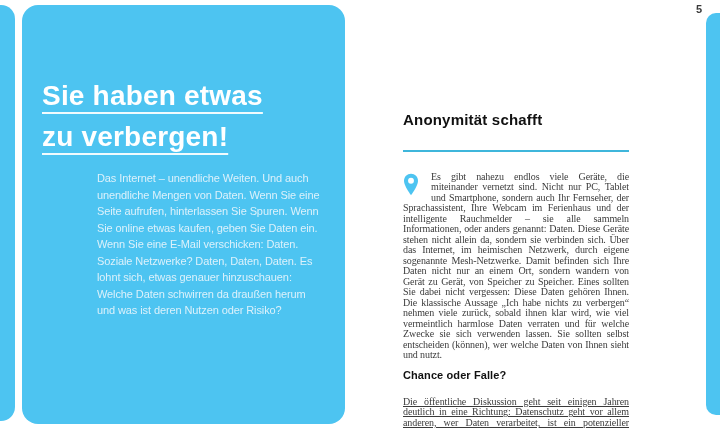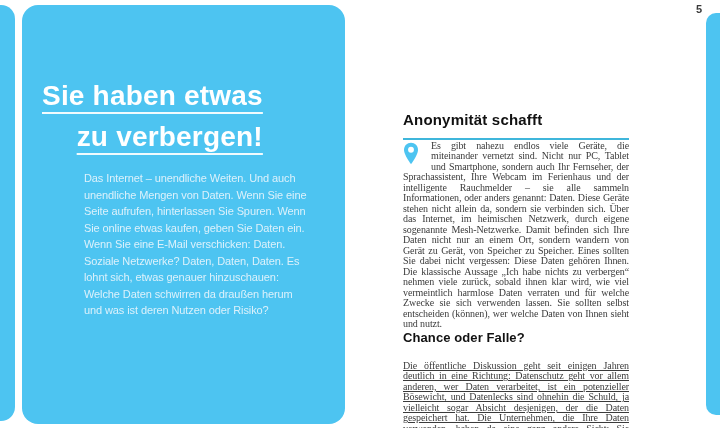--- a/index.html
+++ b/index.html
@@ -35,66 +35,67 @@
 
   
   .main-panel{
     position:absolute;left:22px;top:5px;width:323px;height:419px;
     background:var(--accent-blue);
     border-radius:16px;
   }
   .panel-title{
     position:absolute;left:20px;top:70px;
     font-size:28px;font-weight:bold;color:var(--panel-title-text);
-    line-height:1.48;letter-spacing:0.2px;text-align:right;
+    line-height:1.48;letter-spacing:0.2px;
   }
   .panel-title .u{
     text-decoration:underline;
     text-decoration-thickness:2px;
     text-underline-offset:7px;
     text-decoration-color:rgba(255,255,255,0.92);
   }
   .panel-body{
-    position:absolute;left:62px;top:165px;width:228px;
+    position:absolute;left:75px;top:165px;width:228px;
     color:var(--panel-text);
     font-size:11px;line-height:16.5px;letter-spacing:-0.1px;
   }
 
   
   .page-number{
     position:absolute;left:688px;top:3px;width:14px;
     font-size:11px;font-weight:bold;color:var(--body-text);
     text-align:right;
   }
 
   
   .article{
     position:absolute;left:403px;top:110px;width:226px;
   }
   .article-title{
     font-size:15px;font-weight:bold;color:var(--heading-text);
     line-height:1.33;letter-spacing:0.2px;
-    padding-bottom:8px;
+    padding-bottom:20px;
     border-bottom:2.5px solid var(--rule-blue);
-    margin-bottom:1px;
+    margin-bottom:20px;
   }
   .para{
     font-family:"Liberation Serif", serif;
     font-size:10px;line-height:10.5px;letter-spacing:-0.1px;
     color:var(--body-text);
     text-align:justify;
   }
   .pin{
     float:left;
     width:24px;height:26px;
     margin:1px 4px 0 0;
   }
   .pin svg{display:block;}
   .article-subheading{
-    font-size:13px;font-weight:bold;color:var(--heading-text);
+    margin-top:8px;
+    font-size:11px;font-weight:bold;color:var(--heading-text);
     letter-spacing:0.1px;
   }
   .para.second{margin-top:16px;text-decoration:underline;}
 </style>
 </head>
 <body>
 
 <div class="page">
 
   <div class="left-strip"></div>

